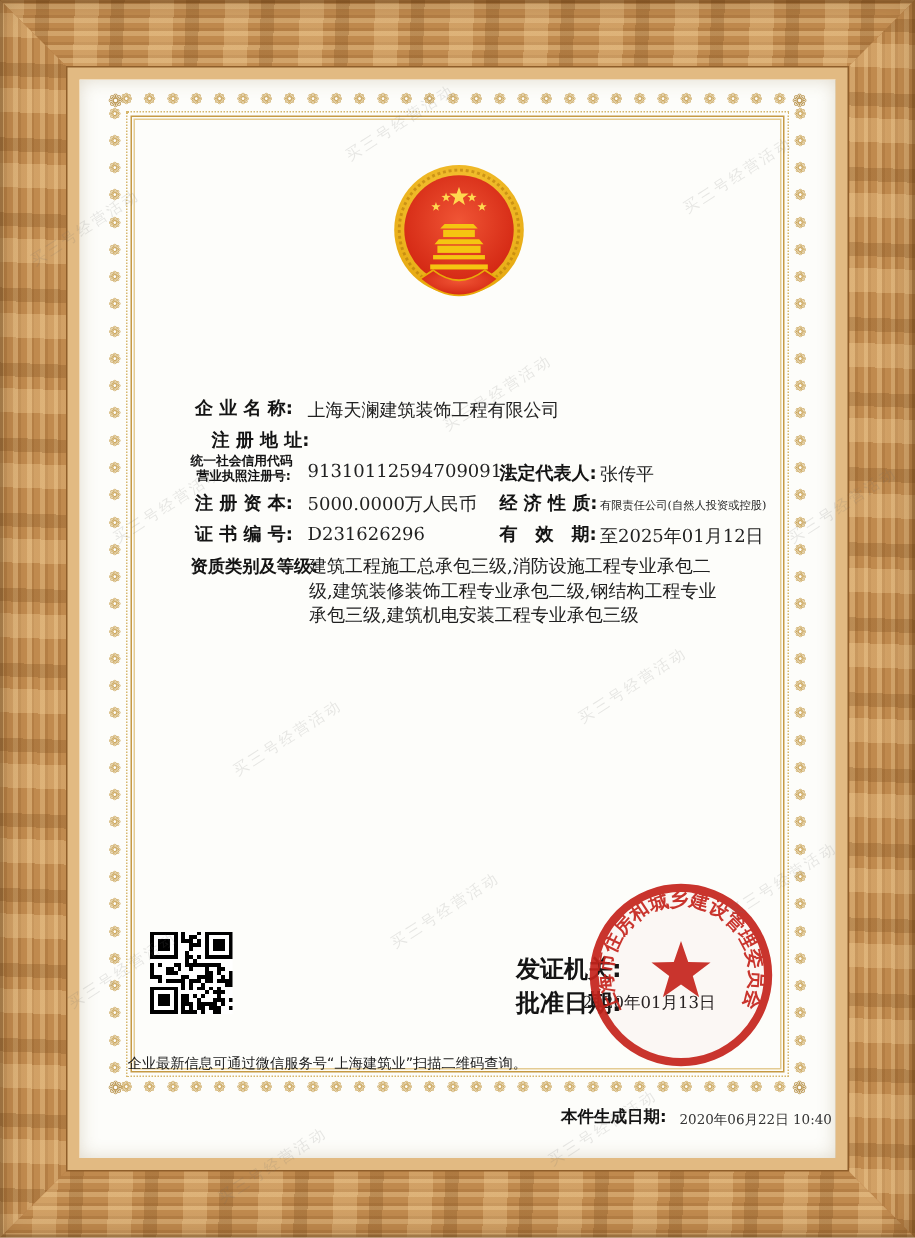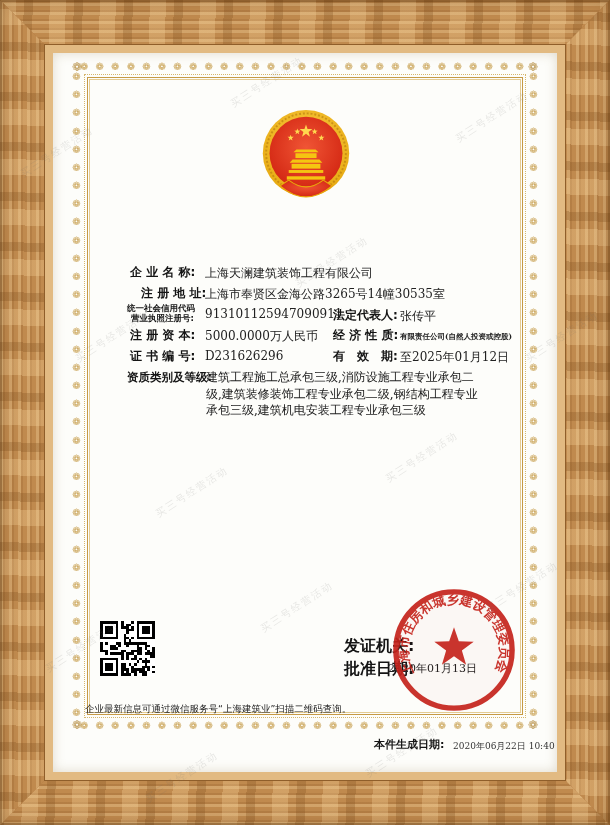--- a/index.html
+++ b/index.html
@@ -34,21 +34,21 @@
   .box-dotted{position:absolute;inset:14px;border:1px dotted #d6b66c;}
   .box-solid{position:absolute;inset:17px;border:1px solid #c69a45;}
   .box-solid::after{content:"";position:absolute;inset:1px;border:1px solid #e4cb92;}
   
   .abs{position:absolute;}
   .title{left:0;right:0;top:139px;text-align:center;font-size:25px;font-weight:bold;letter-spacing:9px;
          padding-left:9px;color:#8f6516;}
   .lbl{font-weight:bold;font-size:12px;color:#141414;white-space:nowrap;}
   .val{font-family:"DejaVu Serif","Liberation Serif",serif;font-size:12px;color:#212121;white-space:nowrap;}
   .lbl-sm{font-weight:bold;font-size:8.5px;line-height:9.5px;color:#141414;white-space:nowrap;}
-  .val-sm{font-family:"DejaVu Serif","Liberation Serif",serif;font-size:7.5px;color:#212121;white-space:nowrap;font-weight:bold;}
+  .val-sm{font-family:"DejaVu Serif","Liberation Serif",serif;font-size:7.5px;color:#212121;white-space:nowrap;}
   .qual-val{font-family:"DejaVu Serif","Liberation Serif",serif;font-size:12px;line-height:16.5px;color:#212121;
             width:280px;white-space:normal;}
   .note{font-size:9.5px;color:#1a1a1a;}
   .gen-lbl{font-weight:bold;font-size:11px;color:#141414;}
   .gen-val{font-family:"DejaVu Serif","Liberation Serif",serif;font-size:9px;color:#333;}
   .issue-lbl{font-weight:bold;font-size:16px;color:#141414;}
   .date-val{font-family:"DejaVu Serif","Liberation Serif",serif;font-size:11px;color:#222;}
   
   .seal{left:337px;top:533px;width:128px;height:128px;opacity:.92;}
   .emblem{left:205px;top:56px;width:96px;height:100px;}
@@ -109,21 +109,20 @@
     <rect x="32" y="63.5" width="36" height="3" fill="#f5c511"></rect>
     <rect x="30" y="70" width="40" height="3.5" fill="#f5c511"></rect>
     <path d="M23,80 Q50,103 77,80 L68,74 Q50,88 32,74 Z" fill="url(#gRed)" stroke="#e9a90a" stroke-width="1.2"></path>
   </svg>
 
 
   <div class="abs lbl" style="left:77px;top:211px">企 业 名 称:</div>
   <div class="abs val" style="left:152px;top:212px">上海天澜建筑装饰工程有限公司</div>
 
   <div class="abs lbl" style="left:88px;top:232px">注 册 地 址:</div>
-  <div class="abs val" style="left:152px;top:233px">上海市奉贤区金海公路3265号14幢30535室</div>
 
   <div class="abs lbl-sm" style="left:74px;top:251px">统一社会信用代码</div>
   <div class="abs lbl-sm" style="left:78px;top:260.5px">营业执照注册号:</div>
   <div class="abs val" style="left:152px;top:254px">913101125947090911</div>
   <div class="abs lbl" style="left:280px;top:254px">法定代表人:</div>
   <div class="abs val" style="left:347px;top:255px">张传平</div>
 
   <div class="abs lbl" style="left:77px;top:274px">注 册 资 本:</div>
   <div class="abs val" style="left:152px;top:275px">5000.0000万人民币</div>
   <div class="abs lbl" style="left:280px;top:274px">经 济 性 质:</div>

